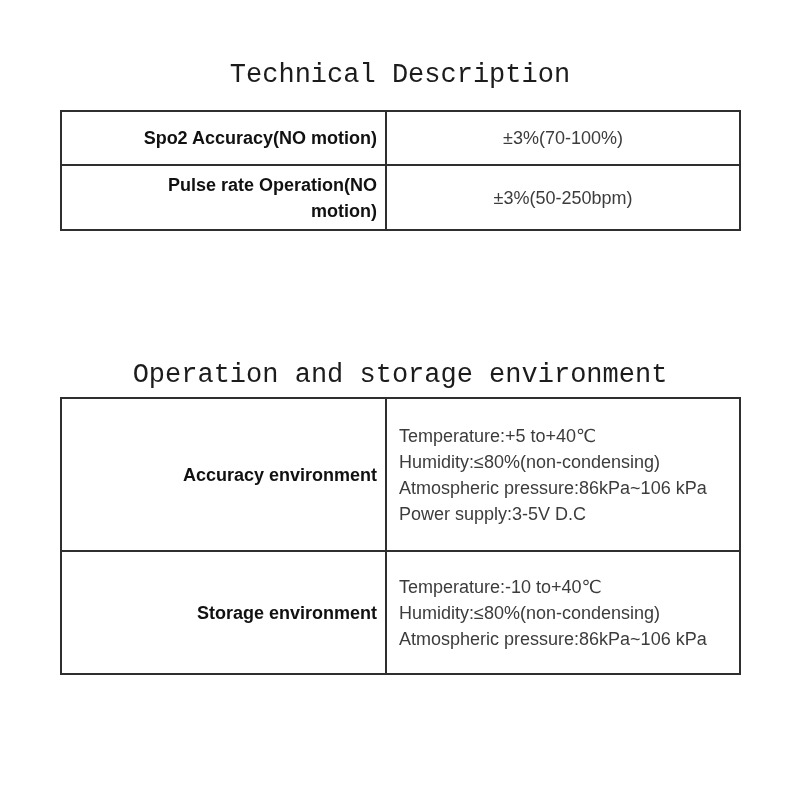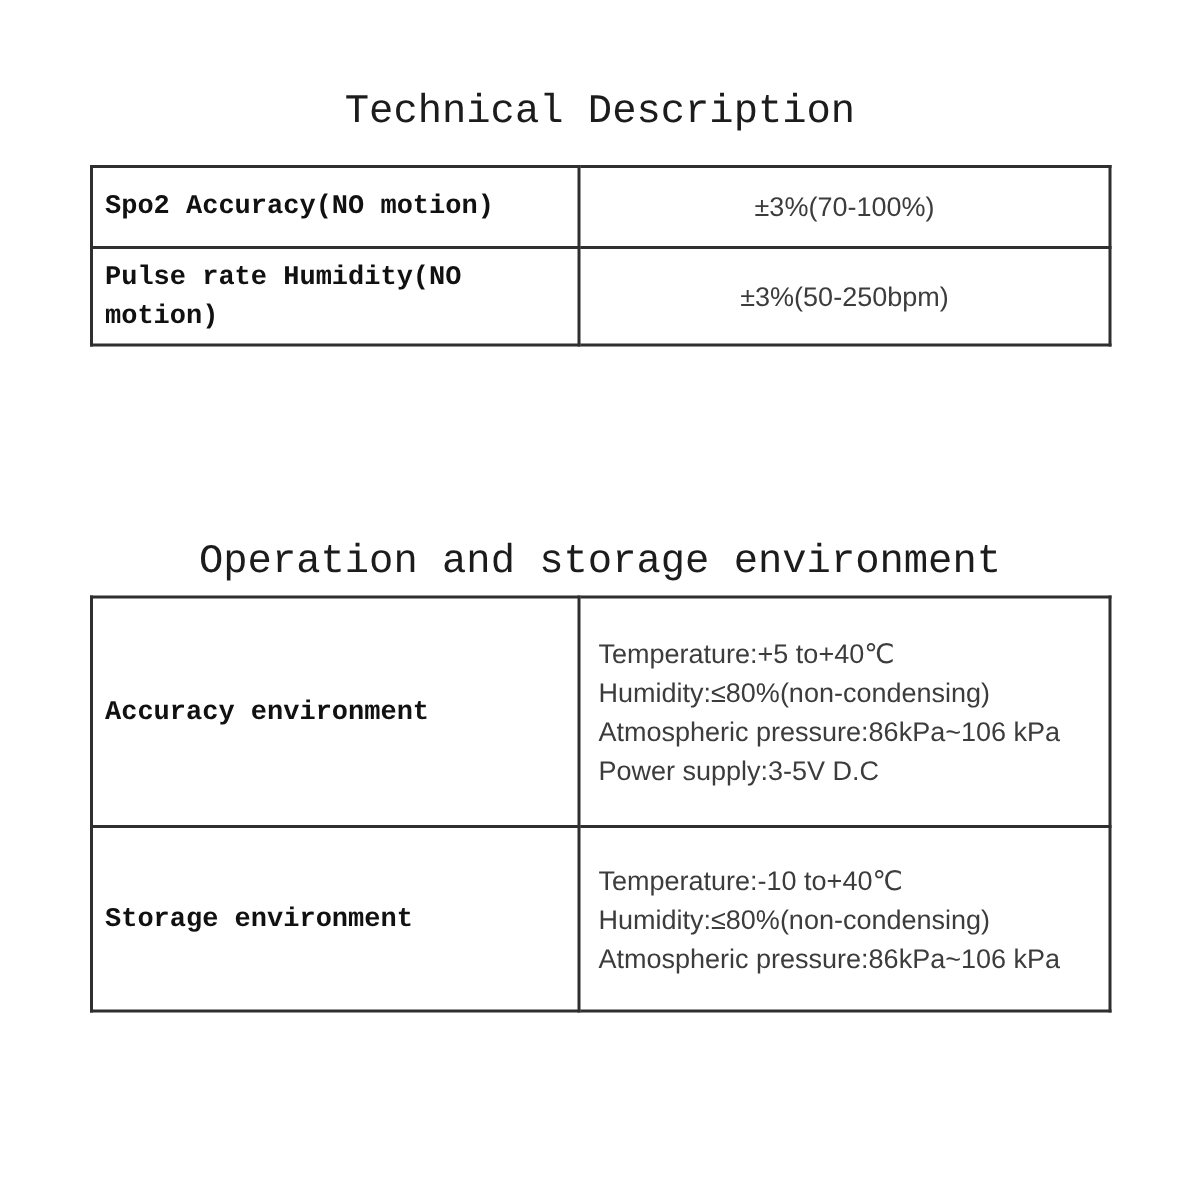--- a/index.html
+++ b/index.html
@@ -32,25 +32,24 @@
   table.spec.t2 { top: 397px; }
   td {
     border: 2px solid #2f2f2f;
     vertical-align: middle;
     overflow: hidden;
   }
   td.lbl {
     font-weight: bold;
     font-size: 18px;
     color: #111111;
-    text-align: left;
+    text-align: right;
     white-space: pre-line;
     line-height: 26px;
     padding: 0 8px;
-    font-family: Liberation Mono, monospace;
   }
   td.val {
     font-size: 18px;
     color: #3c3c3c;
     white-space: pre-line;
     line-height: 26px;
     padding: 4px 10px 4px 12px;
     text-align: left;
   }
   td.val.center { text-align: center; padding: 0 16px; }
@@ -71,21 +70,21 @@
     <colgroup>
       <col style="width:325px">
       <col style="width:354px">
     </colgroup>
     <tbody>
       <tr class="r1">
         <td class="lbl">Spo2 Accuracy(NO motion)</td>
         <td class="val center">±3%(70-100%)</td>
       </tr>
       <tr class="r2">
-        <td class="lbl">Pulse rate Humidity(NO
+        <td class="lbl">Pulse rate Operation(NO
 motion)</td>
         <td class="val center">±3%(50-250bpm)</td>
       </tr>
     </tbody>
   </table>
 
   <div class="heading heading-2">Operation and storage environment</div>
 
   <table class="spec t2">
     <colgroup>

